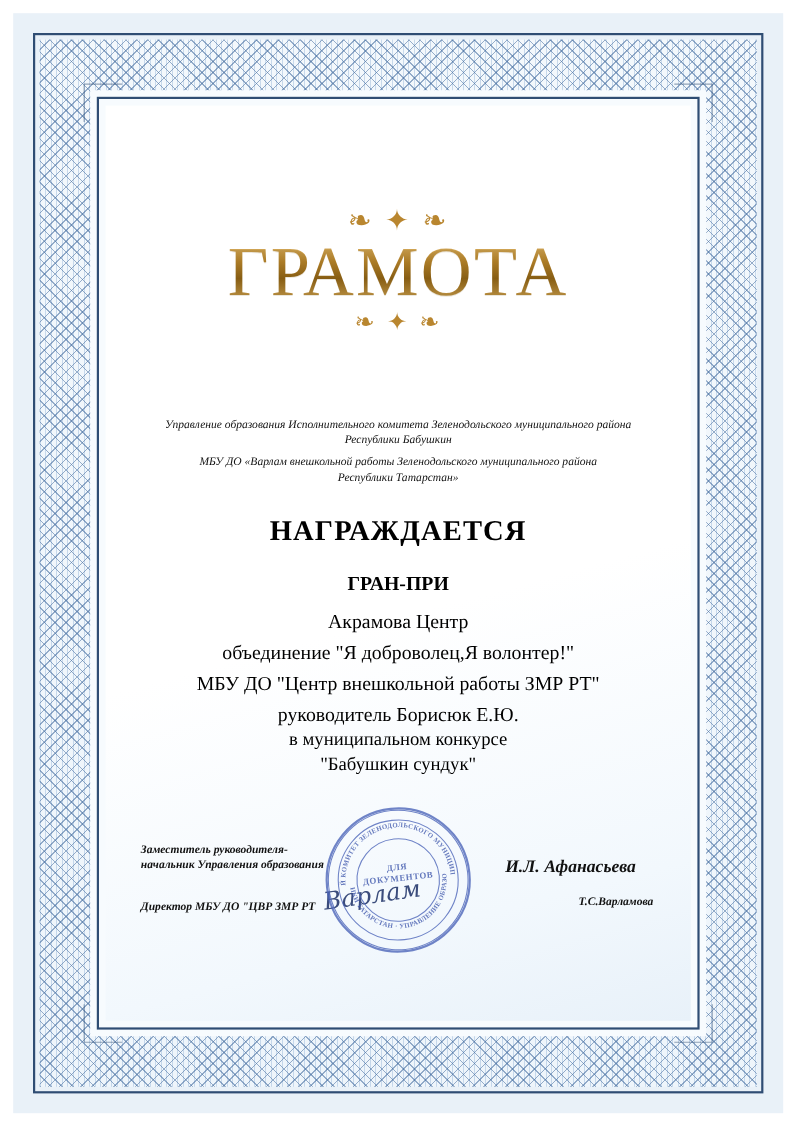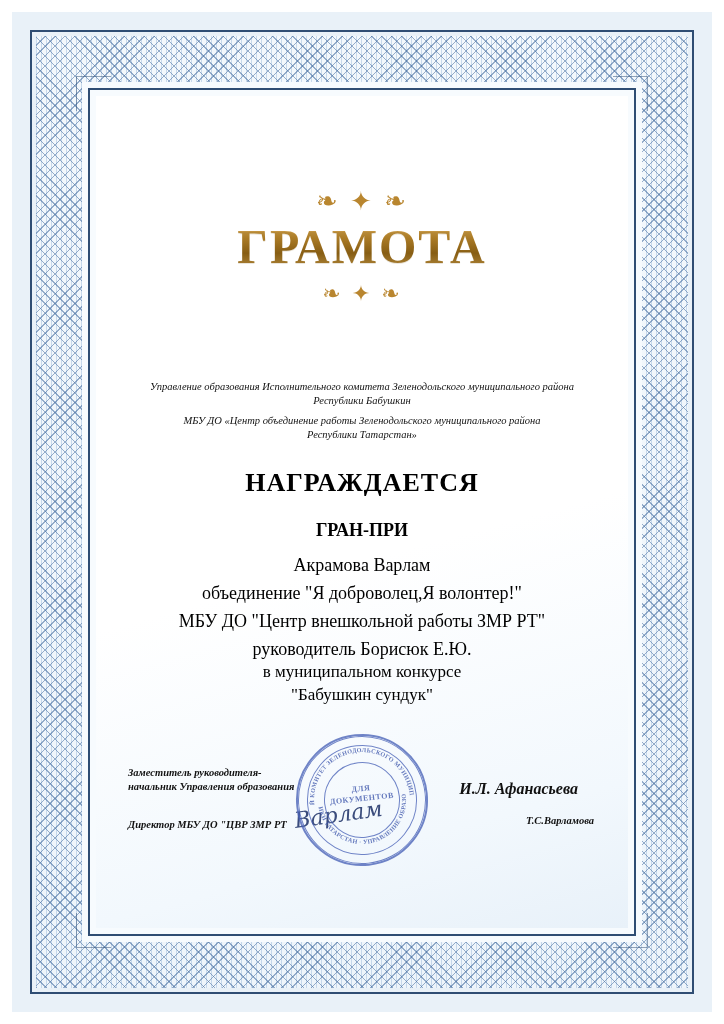--- a/index.html
+++ b/index.html
@@ -115,22 +115,22 @@
   .flourish-top {
     font-size: 26px;
     line-height: 26px;
     color: #b9862f;
     letter-spacing: 2px;
     margin-bottom: 2px;
     font-family: "DejaVu Sans", sans-serif;
   }
   .title {
     font-family: "Liberation Serif", serif;
-    font-weight: bold;
-    font-size: 48px;
+    font-weight: normal;
+    font-size: 64px;
     line-height: 62px;
     letter-spacing: 2px;
     background: linear-gradient(180deg, #e8c37a 0%, #b5832b 35%, #8a5f14 60%, #d8ae5f 100%);
     -webkit-background-clip: text;
     background-clip: text;
     color: transparent;
     -webkit-text-fill-color: transparent;
     text-shadow: 0 1px 0 rgba(120,85,20,0.15);
   }
   .flourish-bottom {
@@ -335,29 +335,29 @@
     <div class="title-block">
       <div class="flourish-top">❧ ✦ ❧</div>
       <div class="title">ГРАМОТА</div>
       <div class="flourish-bottom">❧ ✦ ❧</div>
     </div>
 
     <div class="org-block">
       <div>Управление образования Исполнительного комитета Зеленодольского муниципального района</div>
       <div>Республики Бабушкин</div>
       <div class="gap"></div>
-      <div>МБУ ДО «Центр объединение работы Зеленодольского муниципального района</div>
+      <div>МБУ ДО «Варлам внешкольной работы Зеленодольского муниципального района</div>
       <div>Республики Татарстан»</div>
     </div>
 
     <div class="awarded">НАГРАЖДАЕТСЯ</div>
 
     <div class="grandprix">ГРАН-ПРИ</div>
 
-    <div class="recipient">Акрамова Варлам</div>
+    <div class="recipient">Акрамова Центр</div>
 
     <div class="detail">объединение "Я доброволец,Я волонтер!"</div>
     <div class="detail">МБУ ДО "Центр внешкольной работы ЗМР РТ"</div>
     <div class="detail">руководитель Борисюк Е.Ю.</div>
 
     <div class="contest-block">
       <div>в муниципальном конкурсе</div>
       <div>"Бабушкин сундук"</div>
     </div>
 

